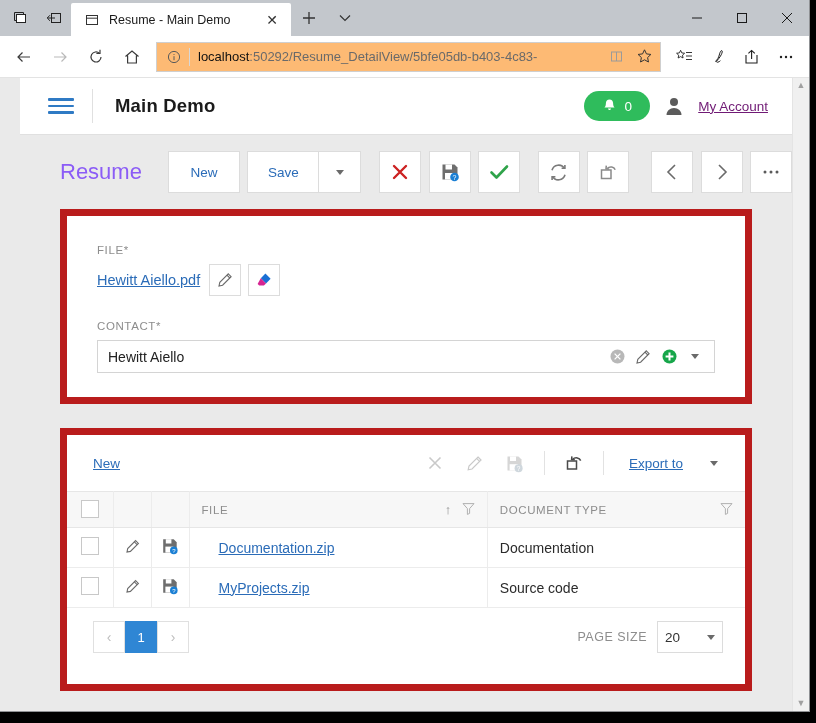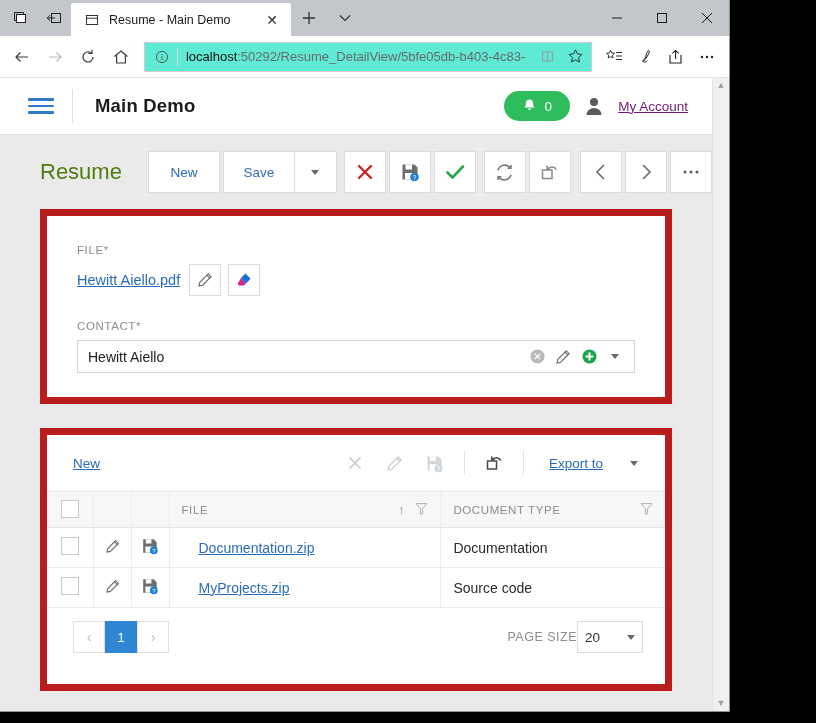--- a/index.html
+++ b/index.html
@@ -6,21 +6,21 @@
   html, body {
     width: 816px; height: 723px;
     background: #000;
     font-family: "Liberation Sans", sans-serif;
     overflow: hidden;
   }
 
   .window {
     position: absolute;
     left: 0; top: 0;
-    width: 730px; height: 712px;
+    width: 810px; height: 712px;
     background: #ffffff;
     border: 1px solid #8f9194;
     border-top: none; border-left: none;
     display: flex; flex-direction: column;
     overflow: hidden;
   }
 
   
   .titlebar {
     height: 36px;
@@ -74,21 +74,21 @@
     width: 36px; height: 34px;
     display: flex; align-items: center; justify-content: center;
     color: #3b3b3b;
   }
   .navbtn.disabled { color: #b9b9b9; }
   .omnibox {
     flex: 1;
     height: 30px;
     margin: 0 6px;
     border: 1px solid #cfcfcf;
-    background: #5eead4;
+    background: #fdba74;
     display: flex; align-items: center;
     padding: 0 2px;
   }
   .omni-info { width: 30px; display:flex; align-items:center; justify-content:center; color:#5a5a5a;}
   .omni-sep { width:1px; height:18px; background:#d7d7d7; }
   .omni-url {
     flex: 1;
     font-size: 13px; color: #6a6a6a;
     padding: 0 8px;
     white-space: nowrap; overflow: hidden;
@@ -104,20 +104,21 @@
     position: relative;
     display: flex;
     background: #eaeaea;
     overflow: hidden;
   }
   .page {
     flex: 1;
     overflow: hidden;
     display: flex; flex-direction: column;
     background: #eaeaea;
+    margin-left: 20px;
   }
   .scrollbar {
     width: 17px;
     background: #f0f0f0;
     border-left: 1px solid #e4e4e4;
     display: flex; flex-direction: column; align-items: center;
     justify-content: space-between;
     padding: 3px 0;
   }
   .sb-arrow { color: #a0a0a0; font-size: 9px; line-height: 1; }
@@ -145,21 +146,21 @@
   .avatar-icon { color: #5b5b5b; display:flex; }
   .myaccount { color: #701a75; font-size: 13.5px; text-decoration: underline; }
 
   
   .detail-bar {
     display: flex; align-items: center;
     padding: 16px 0 16px 40px;
     gap: 0;
   }
   .detail-title {
-    font-size: 22px; color: #4d7c0f;
+    font-size: 22px; color: #8b5cf6;
     font-weight: normal;
     margin-right: 26px;
   }
   .btn {
     height: 42px;
     min-width: 42px;
     background: #fff;
     border: 1px solid #dcdcdc;
     display: flex; align-items: center; justify-content: center;
     font-size: 13.5px;
@@ -270,21 +271,21 @@
     padding: 0 22px 0 26px;
     background: #fff;
   }
   .pg-btn {
     width: 32px; height: 32px;
     border: 1px solid #e0e0e0; background: #fff;
     display: flex; align-items: center; justify-content: center;
     color: #bdbdbd; font-size: 14px;
   }
   .pg-btn.active { background: #2f86d4; border-color: #2f86d4; color: #fff; font-size: 13px; }
-  .pg-right { margin-left: auto; display:flex; align-items:center; }
+  .pg-right { margin-left: auto; display:flex; align-items:center; gap: 10px; }
   .pg-label { font-size: 12.5px; color: #8d8d8d; letter-spacing: .5px; }
   .pg-select {
     width: 66px; height: 32px;
     border: 1px solid #dcdcdc; background:#fff;
     display:flex; align-items:center; padding: 0 7px;
     font-size: 13.5px; color:#333;
   }
   .pg-select .caret-dn { margin-left:auto; }
   .card-bottom-pad { height: 18px; background: #fff; }
   .page-bottom-pad { height: 20px; }

